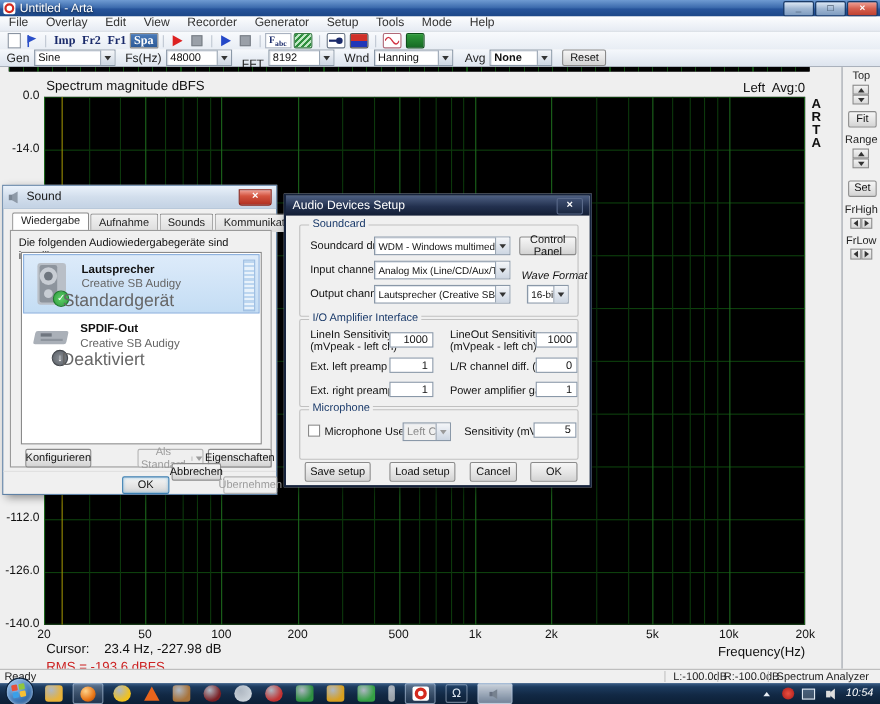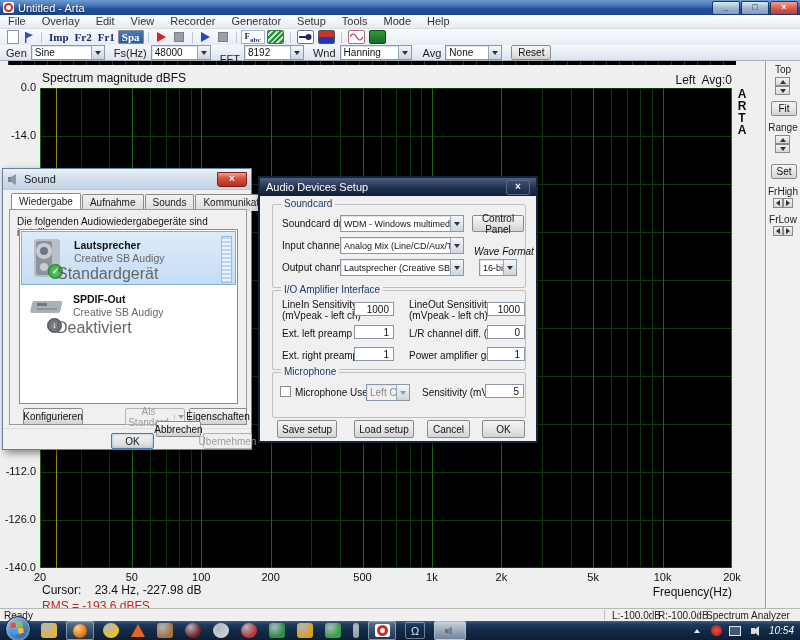--- a/index.html
+++ b/index.html
@@ -247,21 +247,21 @@
         </span>
     </span>
     <span style="margin:0 4px 0 9px;">Wnd</span>
     <span class="combo" style="width:70px;">
       <span class="cv">Hanning</span>
       <span class="ca">
           <span class="tri-d"></span>
         </span>
     </span>
     <span style="margin:0 4px 0 11px;">Avg</span>
-    <span class="combo" style="width:55px;">
+    <span class="combo" style="width:55px;font-weight:bold;">
       <span class="cv">None</span>
       <span class="ca">
           <span class="tri-d"></span>
         </span>
     </span>
     <span class="btn" style="width:38px;height:13px;margin-left:9px;">Reset</span>
   </div>
 
   <div id="grapharea">
     <div id="topstrip"></div>

